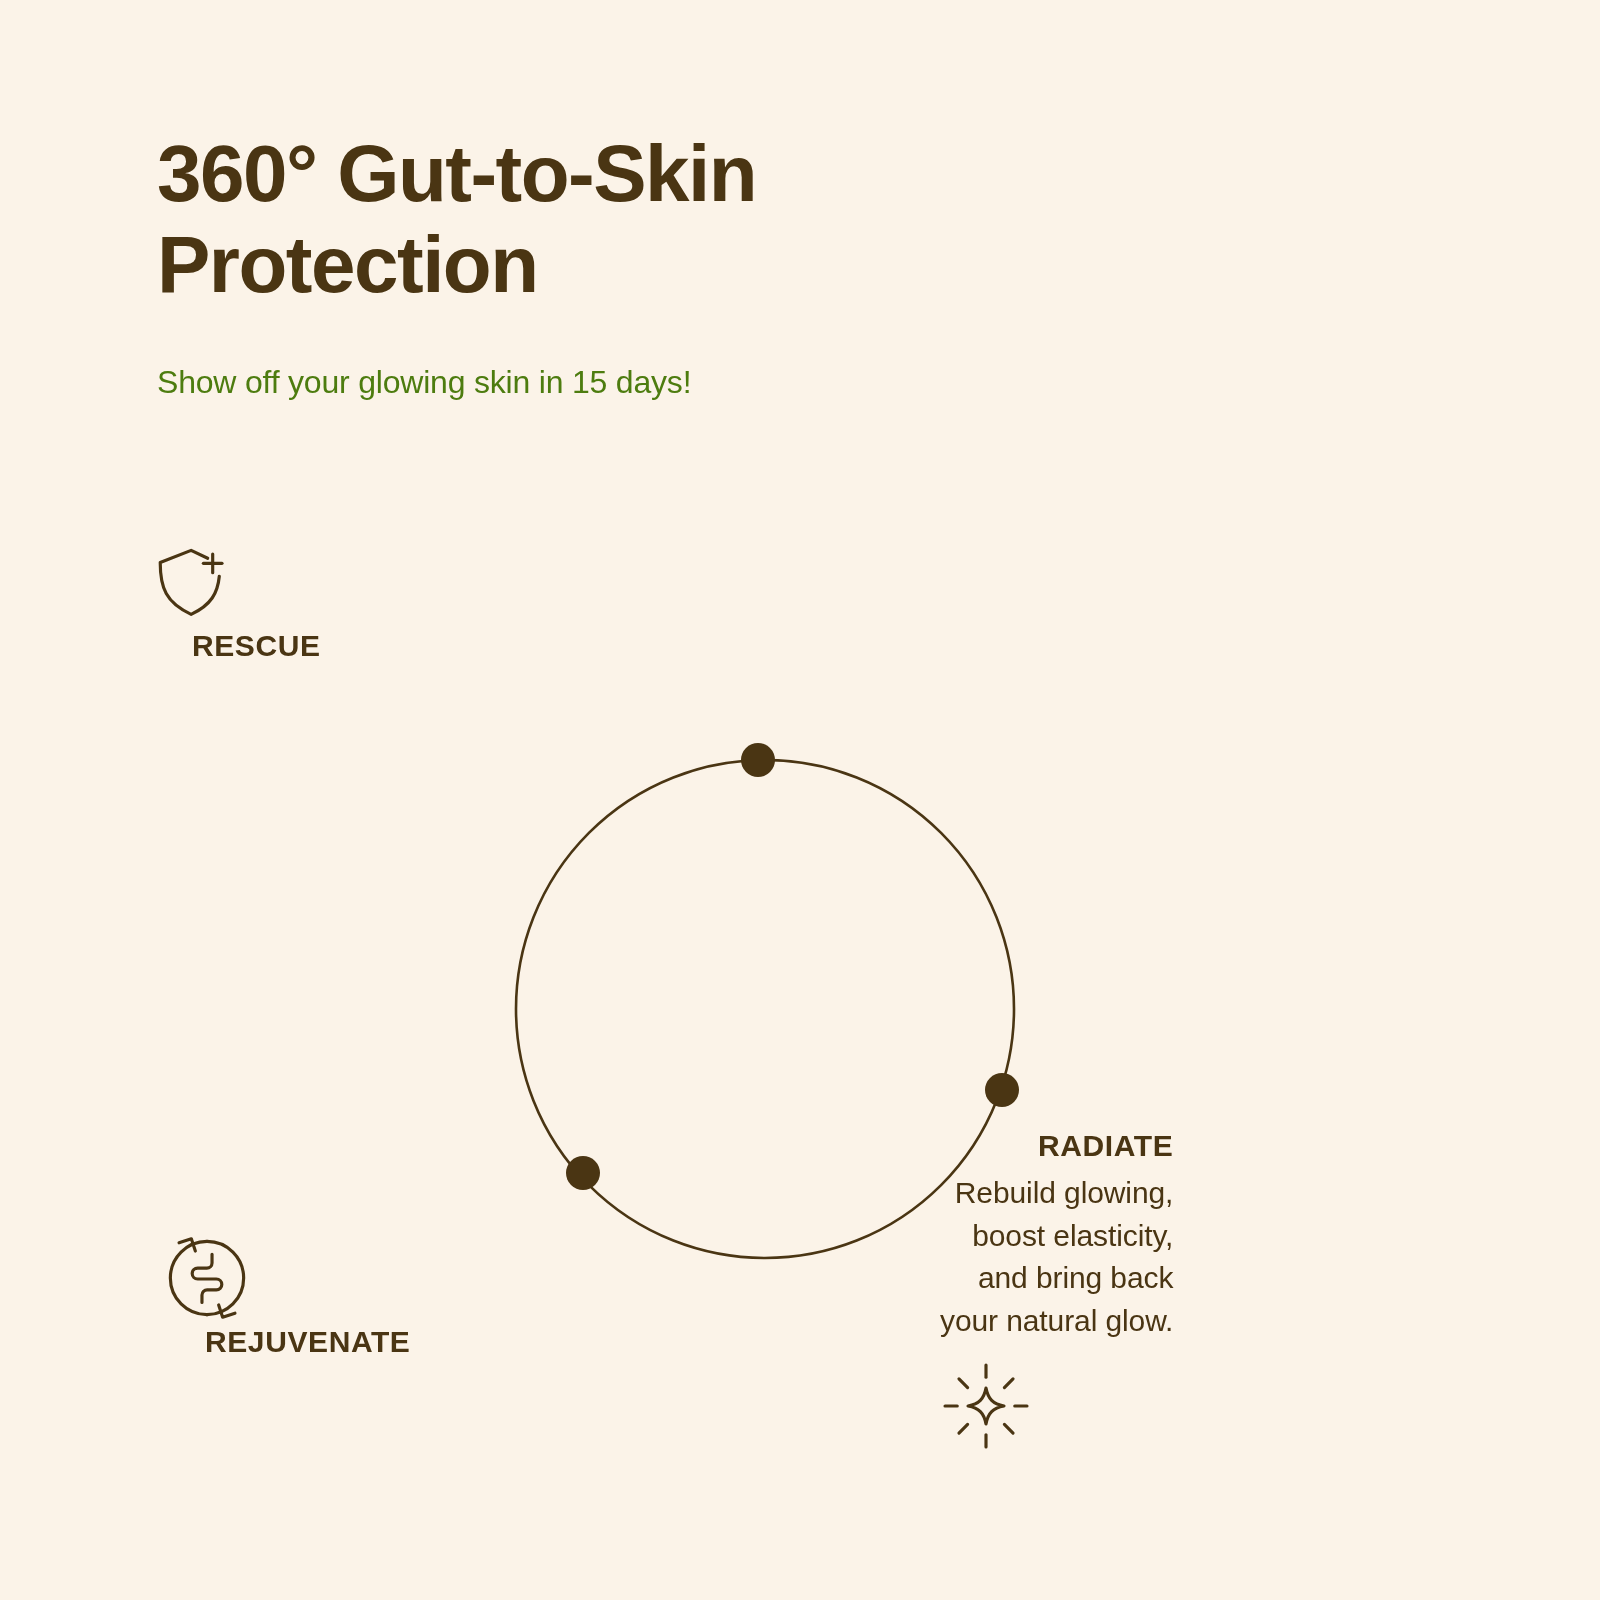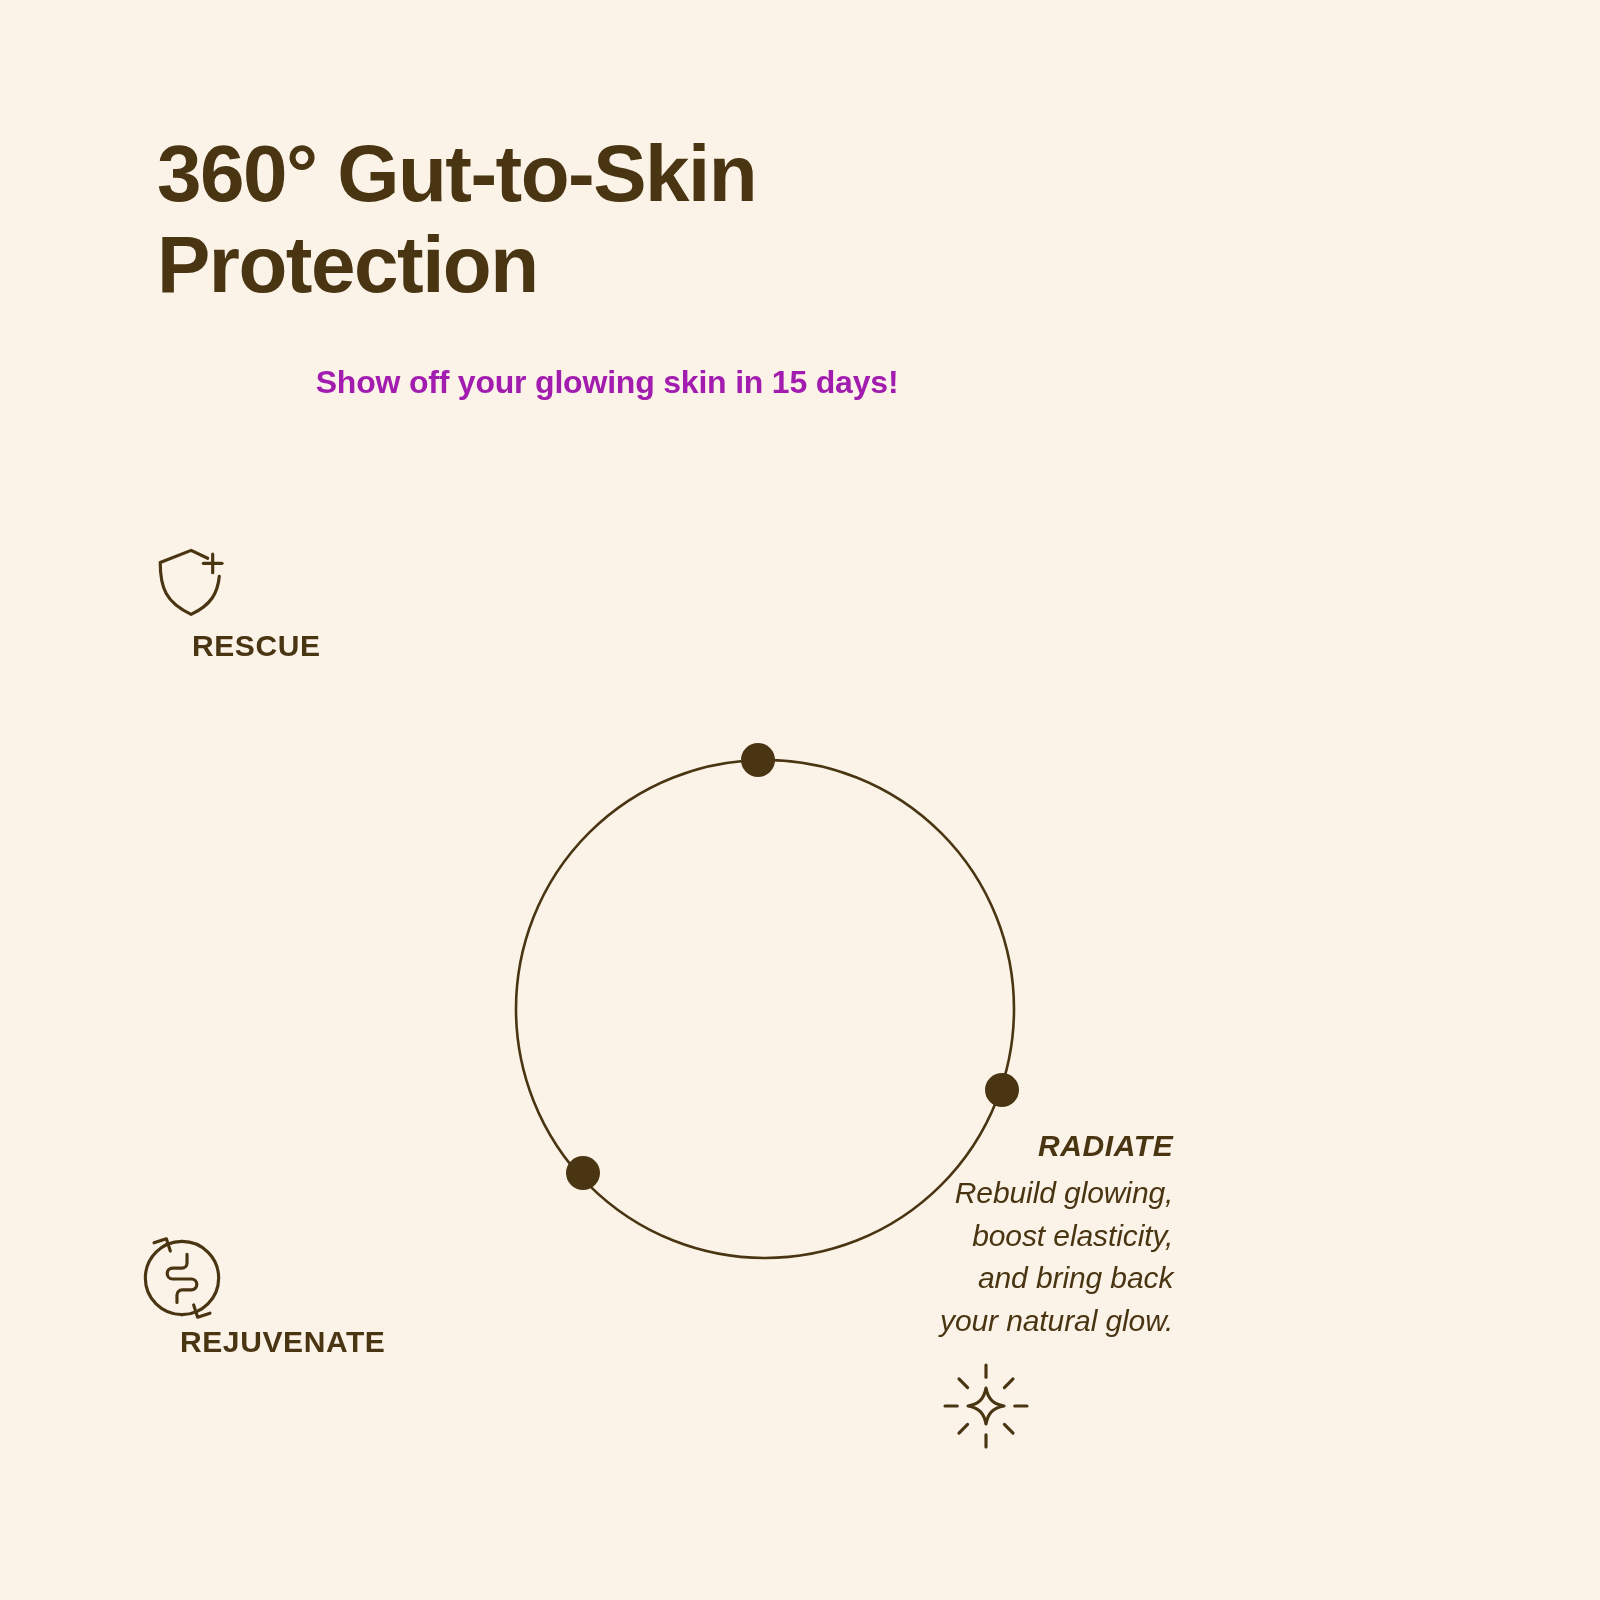--- a/index.html
+++ b/index.html
@@ -36,26 +36,25 @@
     line-height: 1.14;
     font-weight: 700;
     letter-spacing: -1.5px;
     color: #4A3513;
     margin: 0;
     white-space: pre-line;
   }
   .subtitle {
     font-size: 32px;
     line-height: 1.3;
-    font-weight: 700;
-    color: #a21caf;
+    font-weight: 400;
+    color: #4d7c0f;
     margin: 0;
     padding-top: 52px;
     letter-spacing: -0.2px;
-    text-align: center;
   }
 
   
   .ring-wrap {
     position: absolute;
     left: 0;
     top: 0;
     width: 1600px;
     height: 1600px;
     pointer-events: none;
@@ -102,40 +101,39 @@
     top: 536px;
     width: 640px;
   }
   #feature-rescue .body {
     padding-left: 44px;
     text-align: left;
   }
 
   
   #feature-rejuvenate {
-    left: 136px;
+    left: 161px;
     top: 1232px;
     width: 560px;
     justify-content: center;
   }
   #feature-rejuvenate .body {
     padding-left: 44px;
     text-align: left;
   }
   #feature-rejuvenate .feat-title {
     padding-top: 0;
   }
 
   
   #feature-radiate {
     left: 940px;
     top: 1128px;
     width: 512px;
     justify-content: flex-end;
-    font-style: italic;
   }
   #feature-radiate .body {
     padding-right: 40px;
     text-align: right;
     order: 1;
   }
   #feature-radiate .icon {
     order: 2;
     margin-top: 18px;
   }

